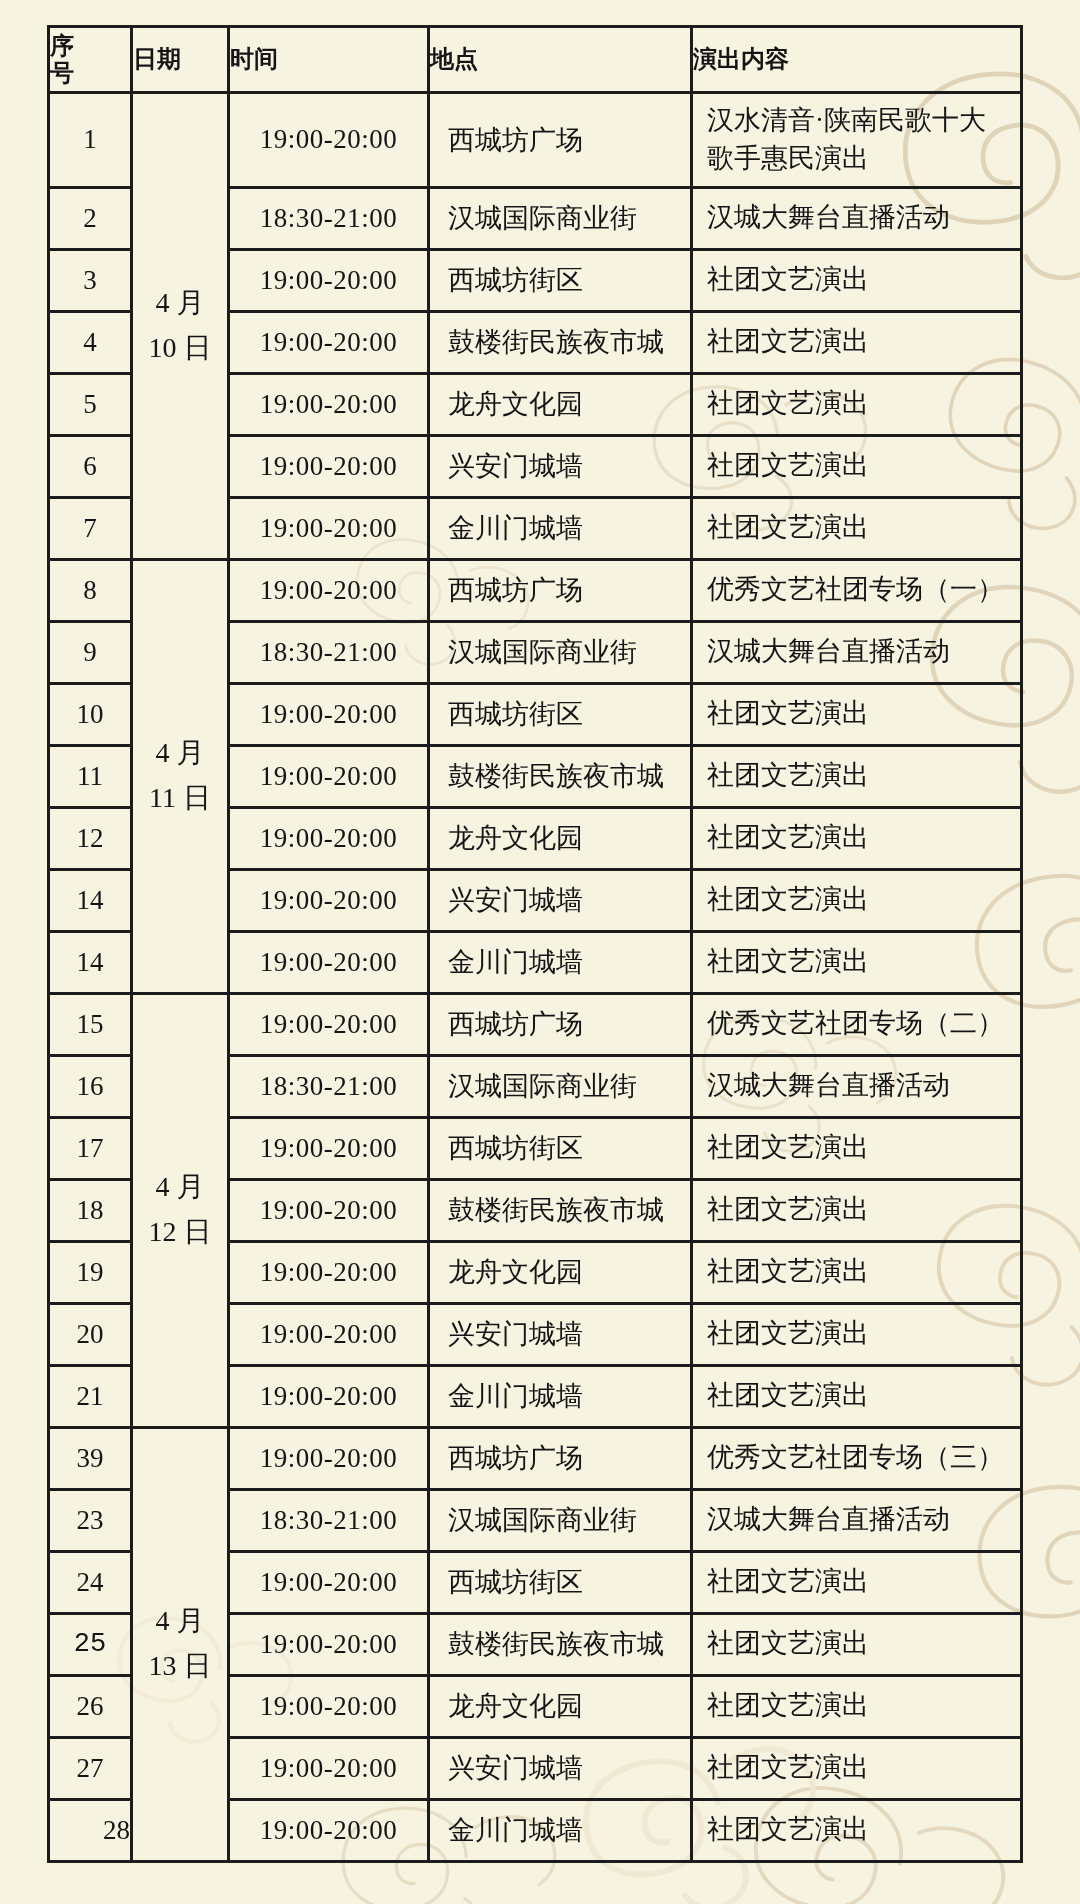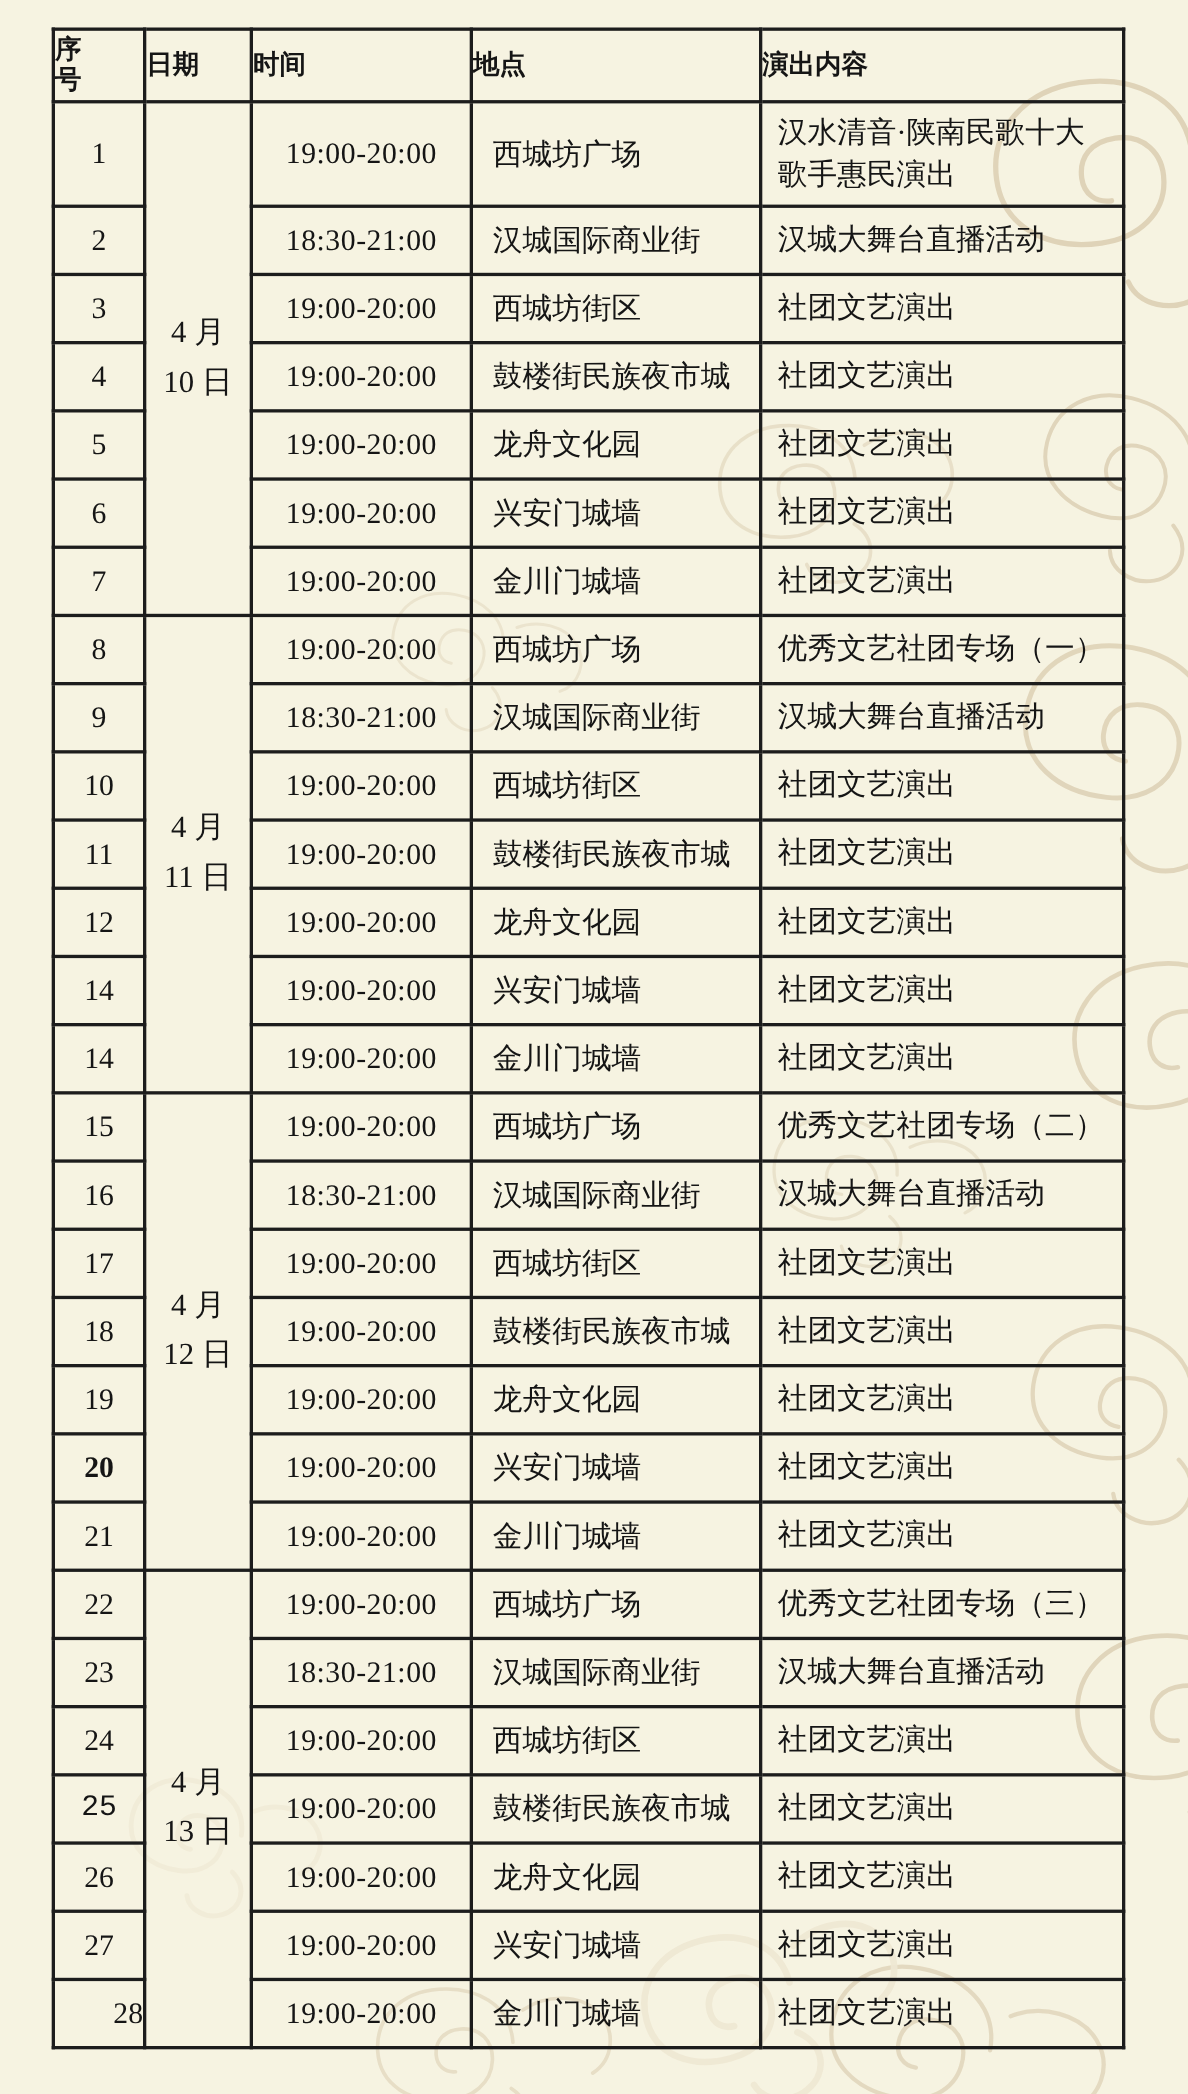--- a/index.html
+++ b/index.html
@@ -206,33 +206,33 @@
         <td class="place" style="border-color: rgb(28, 28, 28);">鼓楼街民族夜市城</td>
         <td class="content" style="border-color: rgb(28, 28, 28);">社团文艺演出</td>
       </tr>
       <tr>
         <td class="seq" style="border-color: rgb(28, 28, 28);">19</td>
         <td class="time" style="border-color: rgb(28, 28, 28);">19:00-20:00</td>
         <td class="place" style="border-color: rgb(28, 28, 28);">龙舟文化园</td>
         <td class="content" style="border-color: rgb(28, 28, 28);">社团文艺演出</td>
       </tr>
       <tr>
-        <td class="seq" style="border-color: rgb(28, 28, 28); font-weight: bold;">20</td>
+        <td class="seq" style="border-color: rgb(28, 28, 28);">20</td>
         <td class="time" style="border-color: rgb(28, 28, 28);">19:00-20:00</td>
         <td class="place" style="border-color: rgb(28, 28, 28);">兴安门城墙</td>
         <td class="content" style="border-color: rgb(28, 28, 28);">社团文艺演出</td>
       </tr>
       <tr>
         <td class="seq" style="border-color: rgb(28, 28, 28);">21</td>
         <td class="time" style="border-color: rgb(28, 28, 28);">19:00-20:00</td>
         <td class="place" style="border-color: rgb(28, 28, 28);">金川门城墙</td>
         <td class="content" style="border-color: rgb(28, 28, 28);">社团文艺演出</td>
       </tr>
       <tr>
-        <td class="seq" style="border-color: rgb(28, 28, 28);">22</td>
+        <td class="seq" style="border-color: rgb(28, 28, 28);">39</td>
         <td class="date" rowspan="7" style="border-color: rgb(28, 28, 28);">
           <div>4 月</div>
           <div>13 日</div>
         </td>
         <td class="time" style="border-color: rgb(28, 28, 28);">19:00-20:00</td>
         <td class="place" style="border-color: rgb(28, 28, 28);">西城坊广场</td>
         <td class="content" style="border-color: rgb(28, 28, 28);">优秀文艺社团专场（三）</td>
       </tr>
       <tr>
         <td class="seq" style="border-color: rgb(28, 28, 28);">23</td>

